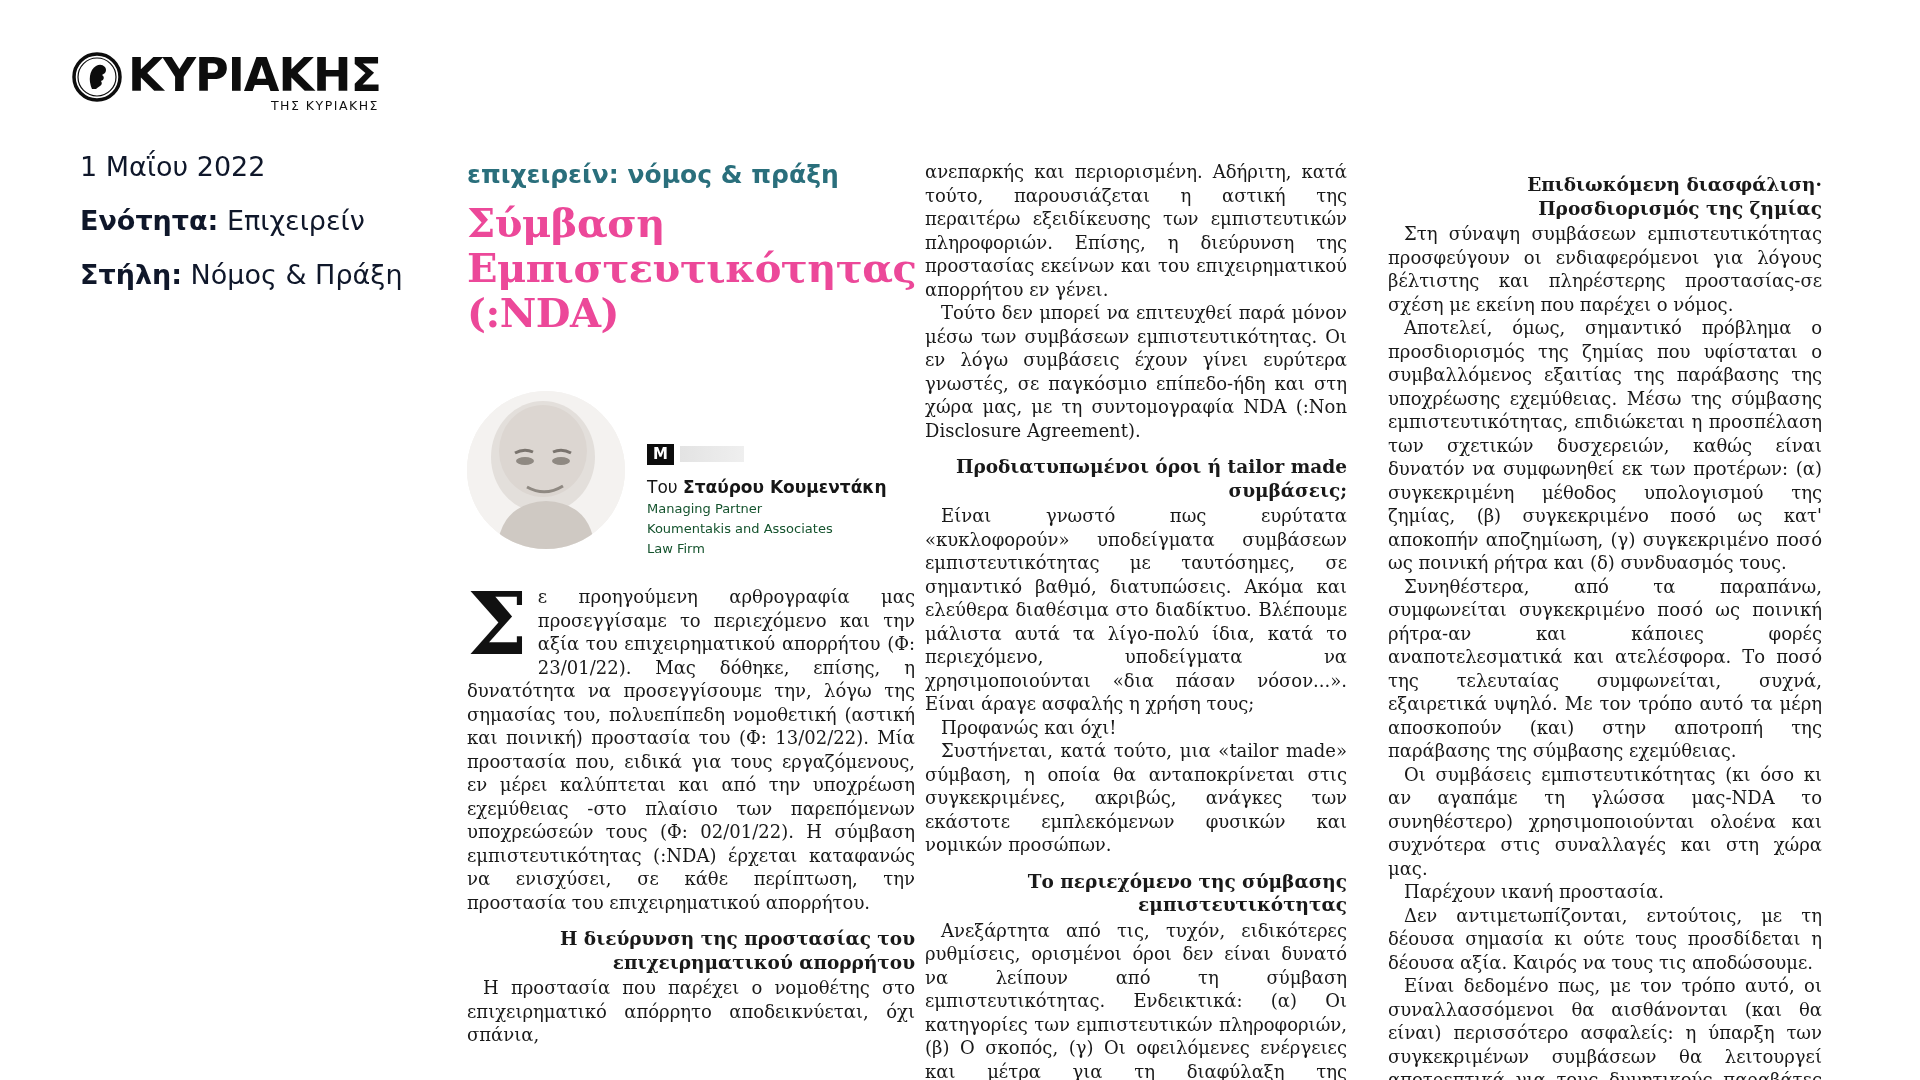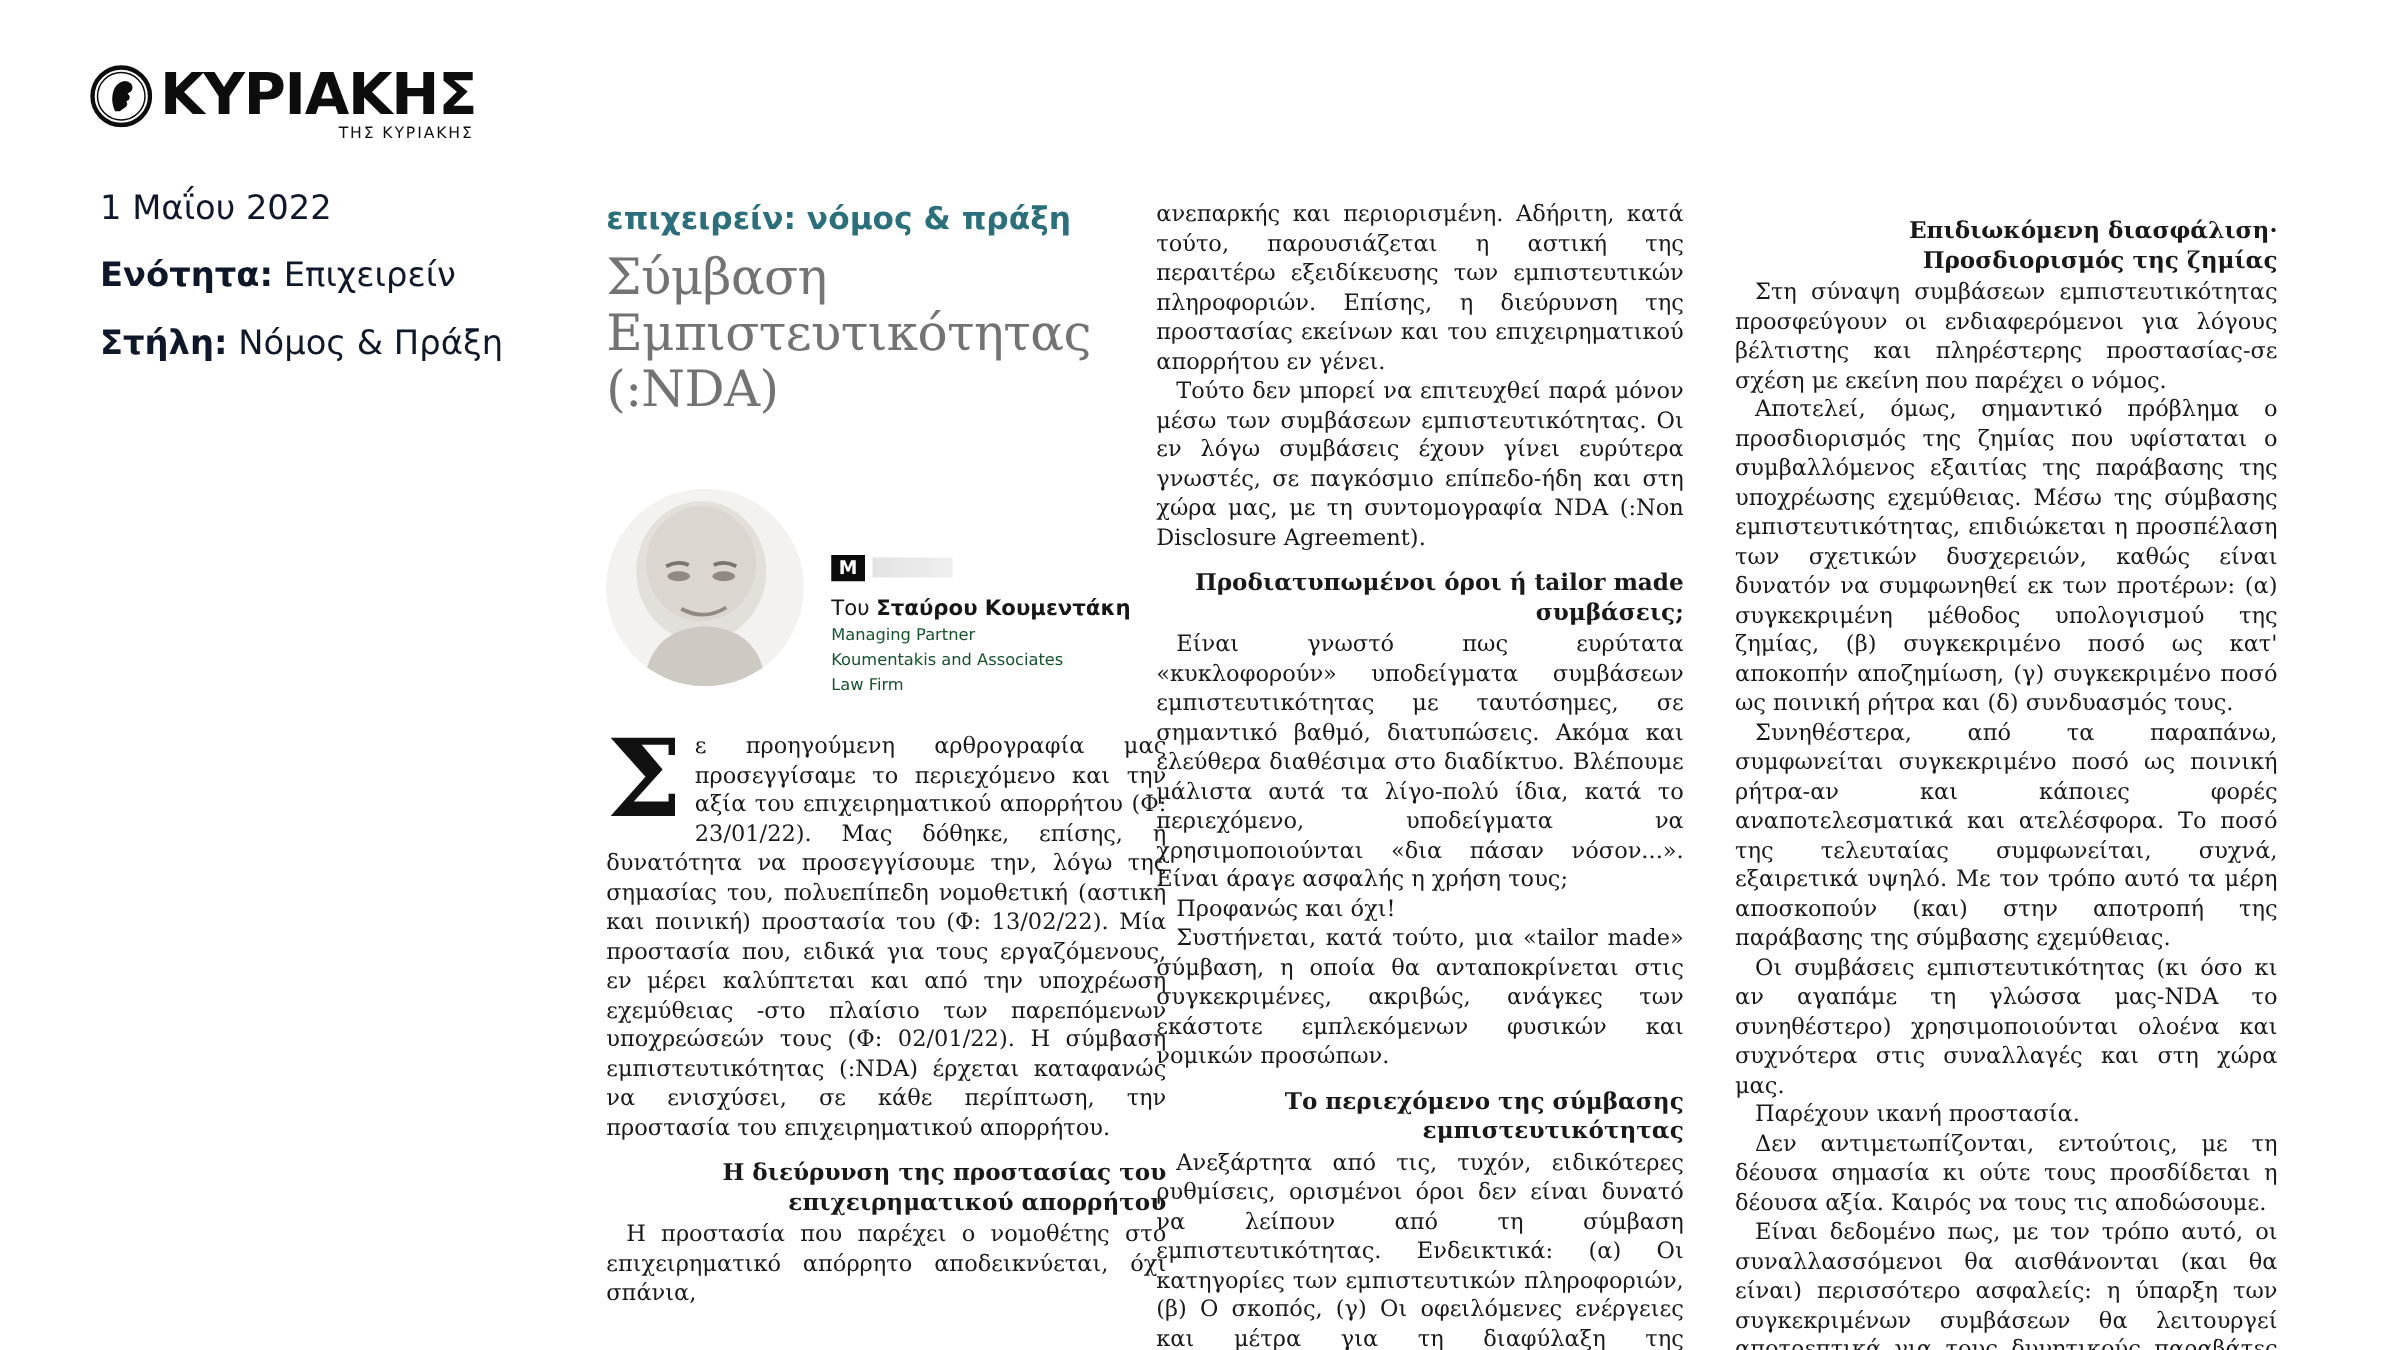--- a/index.html
+++ b/index.html
@@ -25,32 +25,32 @@
     font-size:12.5px;font-weight:400;letter-spacing:1.5px;color:#111;
     text-align:right;margin-top:-2px;padding-right:2px;
   }
 
   
   .meta{position:absolute;left:80px;top:140px;font-size:27px;line-height:54px;color:#0f172a;}
   .meta .lbl{font-weight:700;}
 
   
   .col{position:absolute;top:160px;}
-  .col-1{left:485px;width:448px;}
+  .col-1{left:467px;width:448px;}
   .col-2{left:925px;width:422px;}
   .col-3{left:1388px;width:434px;}
 
   .kicker{
     font-size:25px;font-weight:800;color:#2a6f7c;
     font-family:"DejaVu Sans", sans-serif;letter-spacing:0px;line-height:30px;
   }
   .headline{
     margin-top:10px;
-    font-family:"DejaVu Serif", serif;font-weight:400;
-    font-size:40px;line-height:45px;color:#737373;letter-spacing:-0.5px;
+    font-family:"DejaVu Serif", serif;font-weight:700;
+    font-size:40px;line-height:45px;color:#ec4899;letter-spacing:-0.5px;
   }
 
   .author-block{display:flex;margin-top:56px;}
   .photo{
     width:158px;height:158px;border-radius:50%;overflow:hidden;flex:0 0 auto;
     background:#f3f1ef;
   }
   .byline{margin-left:22px;margin-top:52px;font-family:"DejaVu Sans", sans-serif;}
   .firm-logo{display:flex;align-items:center;gap:6px;height:22px;}
   .logo-m{

